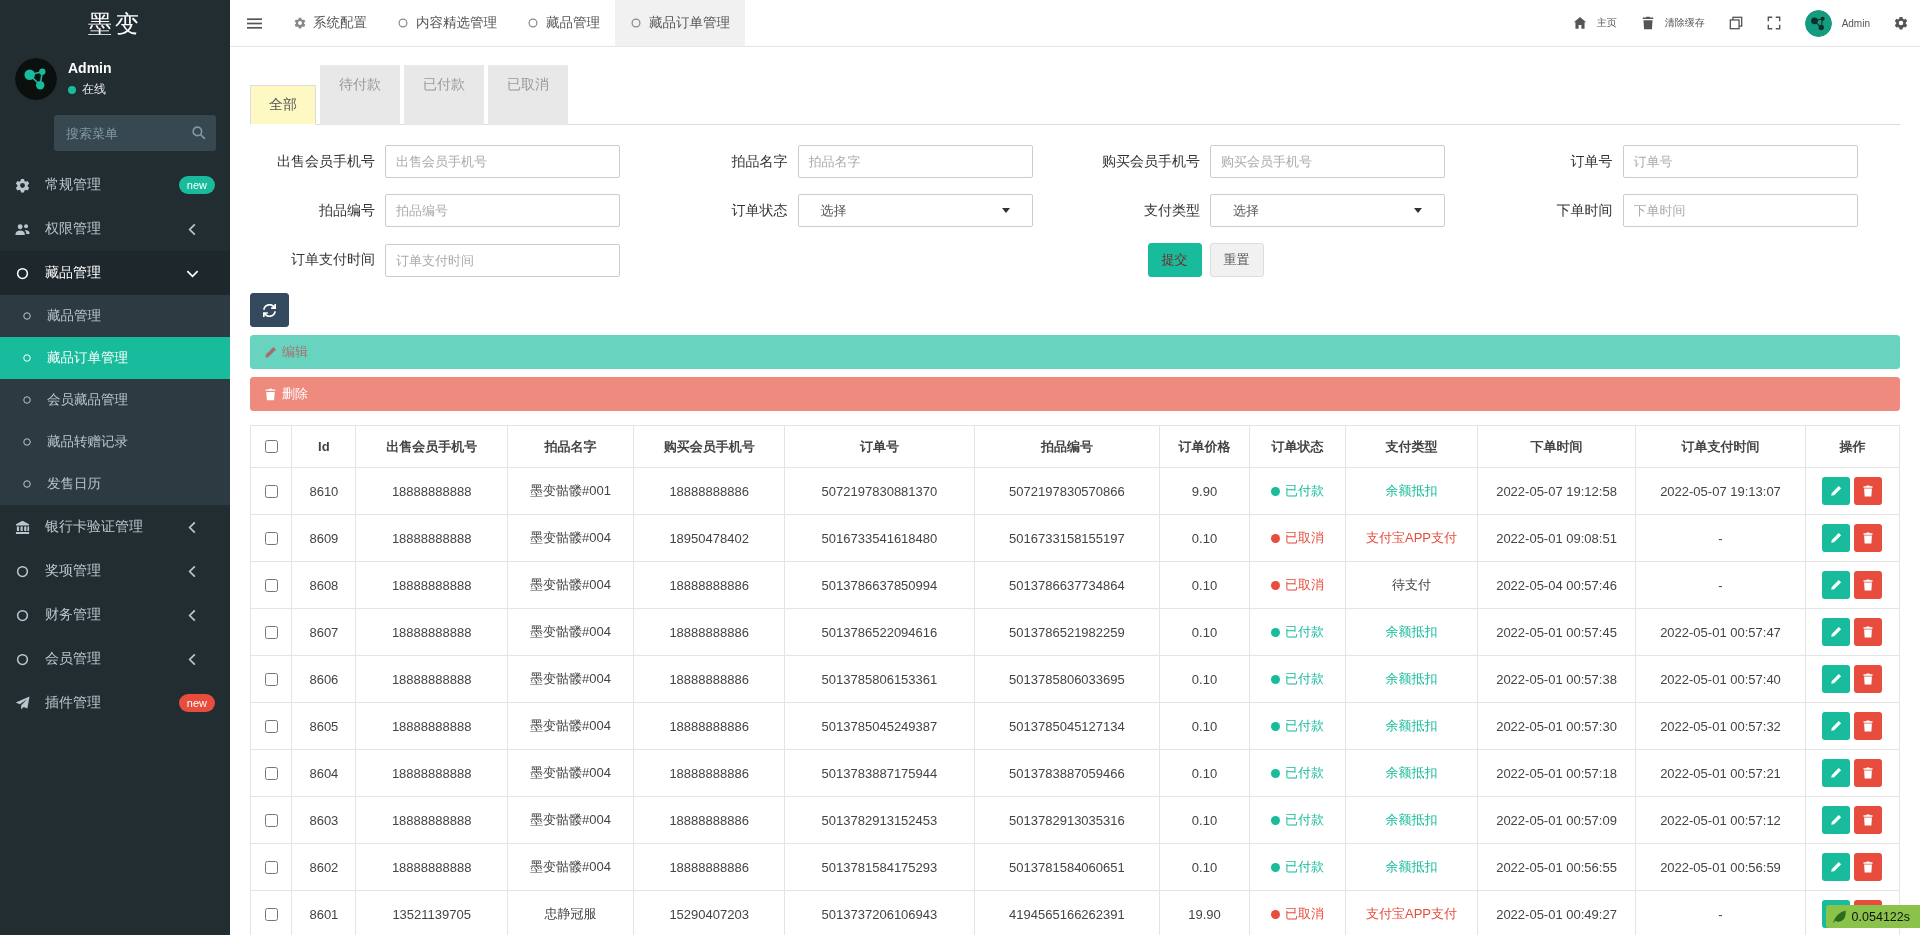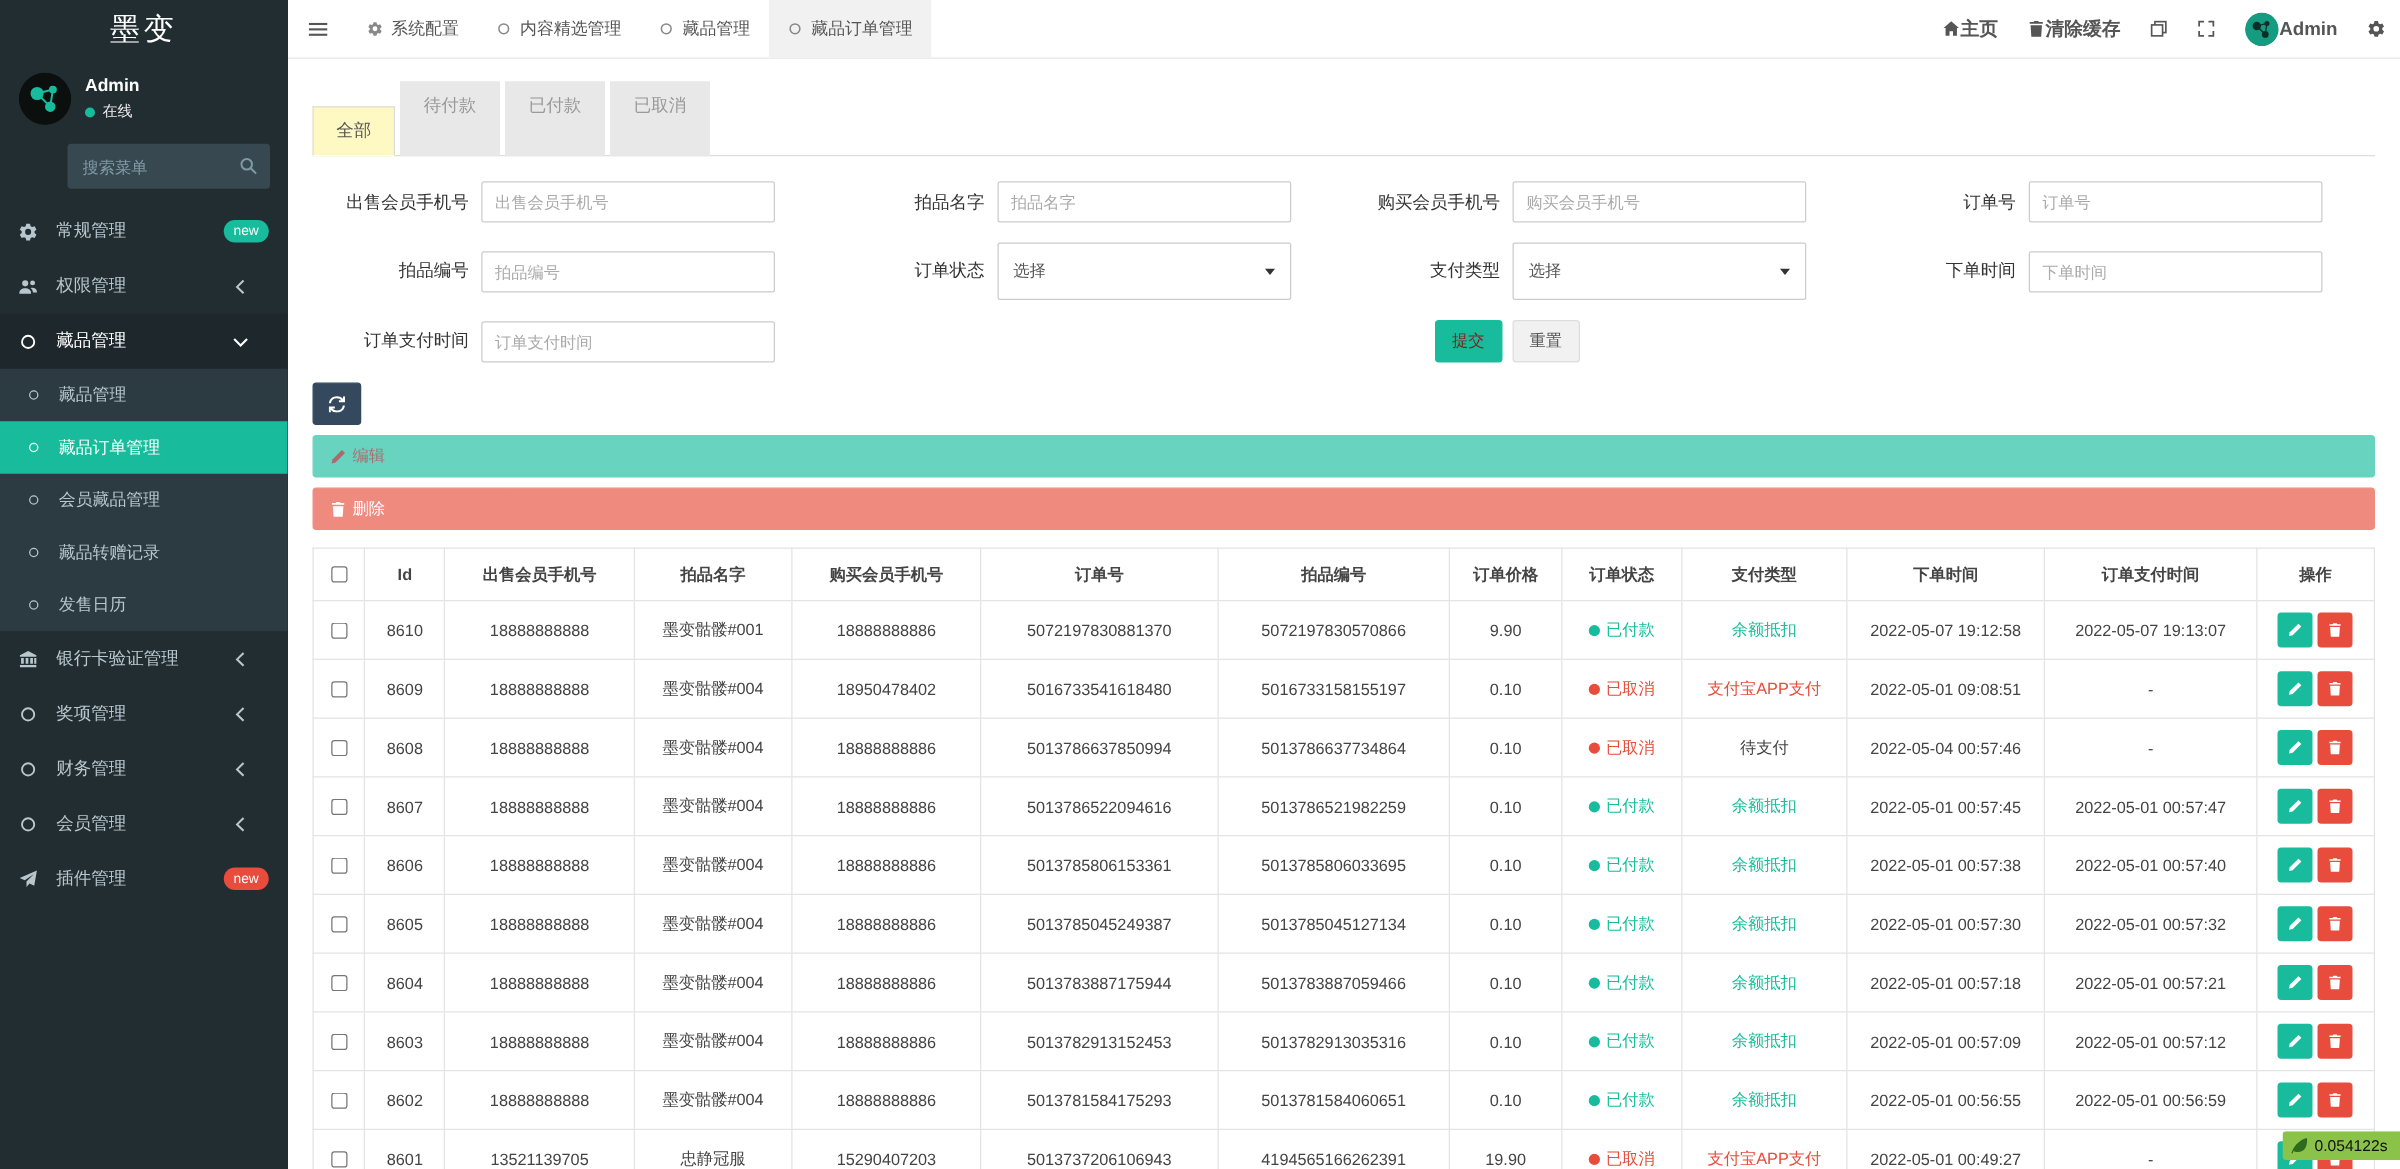--- a/index.html
+++ b/index.html
@@ -45,39 +45,39 @@
   
   .topbar { position:fixed; left:230px; right:0; top:0; height:47px; background:#fff; border-bottom:1px solid #e6e6e6; display:flex; align-items:stretch; z-index:15; color:#555; }
   .hamburger { display:flex; align-items:center; padding:0 17px; cursor:pointer; color:#555; }
   .hamburger svg { width:15px; height:15px; }
   .tb-tabs { display:flex; }
   .tb-tab { display:flex; align-items:center; gap:7px; padding:0 15px; cursor:pointer; font-size:13.5px; color:#555; }
   .tb-tab .icon { color:#888; }
   .tb-tab .icon svg { width:12px; height:12px; }
   .tb-tab.active { background:#f1f1f1; }
   .tb-right { margin-left:auto; display:flex; align-items:center; }
-  .tb-item { display:flex; align-items:center; gap:0; padding:0 12px; height:100%; cursor:pointer; font-size:15px; color:#555;font-weight:bold; }
+  .tb-item { display:flex; align-items:center; gap:10px; padding:0 12px; height:100%; cursor:pointer; font-size:10px; color:#555; }
   .tb-item .icon svg { width:14px; height:14px; }
   .avatar-sm svg { width:27px; height:27px; border-radius:50%; display:block; }
 
   
   .main { margin-left:230px; padding-top:47px; }
   .panel { background:#fff; padding:18px 20px 16px; }
 
   .tabs { display:flex; border-bottom:1px solid #ddd; }
   .tab { padding:10px 18px; margin-right:4px; margin-bottom:-1px; font-size:14px; color:#999; background:#e8e8e8; border:1px solid transparent; cursor:pointer; }
   .tab.active { background:#fef9c3; color:#555; border-color:#ddd; border-bottom-color:#fff;margin-top:20px; }
 
   .filter-form { padding:20px 0 0; }
   .f-row { display:flex; margin-bottom:16px; }
   .f-cell { flex:1; display:flex; align-items:center; min-width:0; }
   .f-label { width:135px; flex:0 0 135px; text-align:right; padding-right:10px; color:#333; font-size:14px; }
   .f-input { width:235px; height:33px; border:1px solid #ccc; border-radius:2px; padding:0 10px; font-size:13px; color:#444; outline:none; }
   .f-input::placeholder { color:#aaa; }
-  .f-select { display:flex; align-items:center; justify-content:space-between; width:235px; height:46px; border:1px solid #ccc; border-radius:2px; padding:0 12px; font-size:13px; color:#555; background:#fff; cursor:pointer; }
+  .f-select { display:flex; align-items:center; justify-content:space-between; width:235px; height:33px; border:1px solid #ccc; border-radius:2px; padding:0 22px; font-size:13px; color:#555; background:#fff; cursor:pointer; }
   .caret-down { width:0; height:0; border-left:4px solid transparent; border-right:4px solid transparent; border-top:5px solid #333; }
   .f-buttons { padding-left:145px; gap:8px; }
 
   .btn { display:inline-flex; align-items:center; gap:5px; height:34px; padding:0 13px; border-radius:3px; border:1px solid transparent; font-size:13px; cursor:pointer; }
   .btn svg { width:13px; height:13px; }
   .btn-success { background:#18bc9c; border-color:#18bc9c; color:#7f1d1d;text-align:right; }
   .btn-default { background:#f1f1f1; border-color:#ddd; color:#555; }
   .btn-danger  { background:#e74c3c; border-color:#e74c3c; color:#fff; }
   .btn-darknav { background:#34495e; border-color:#34495e; color:#fff; width:39px; justify-content:center; padding:0; }
   .btn.disabled { opacity:.65; cursor:not-allowed; }

